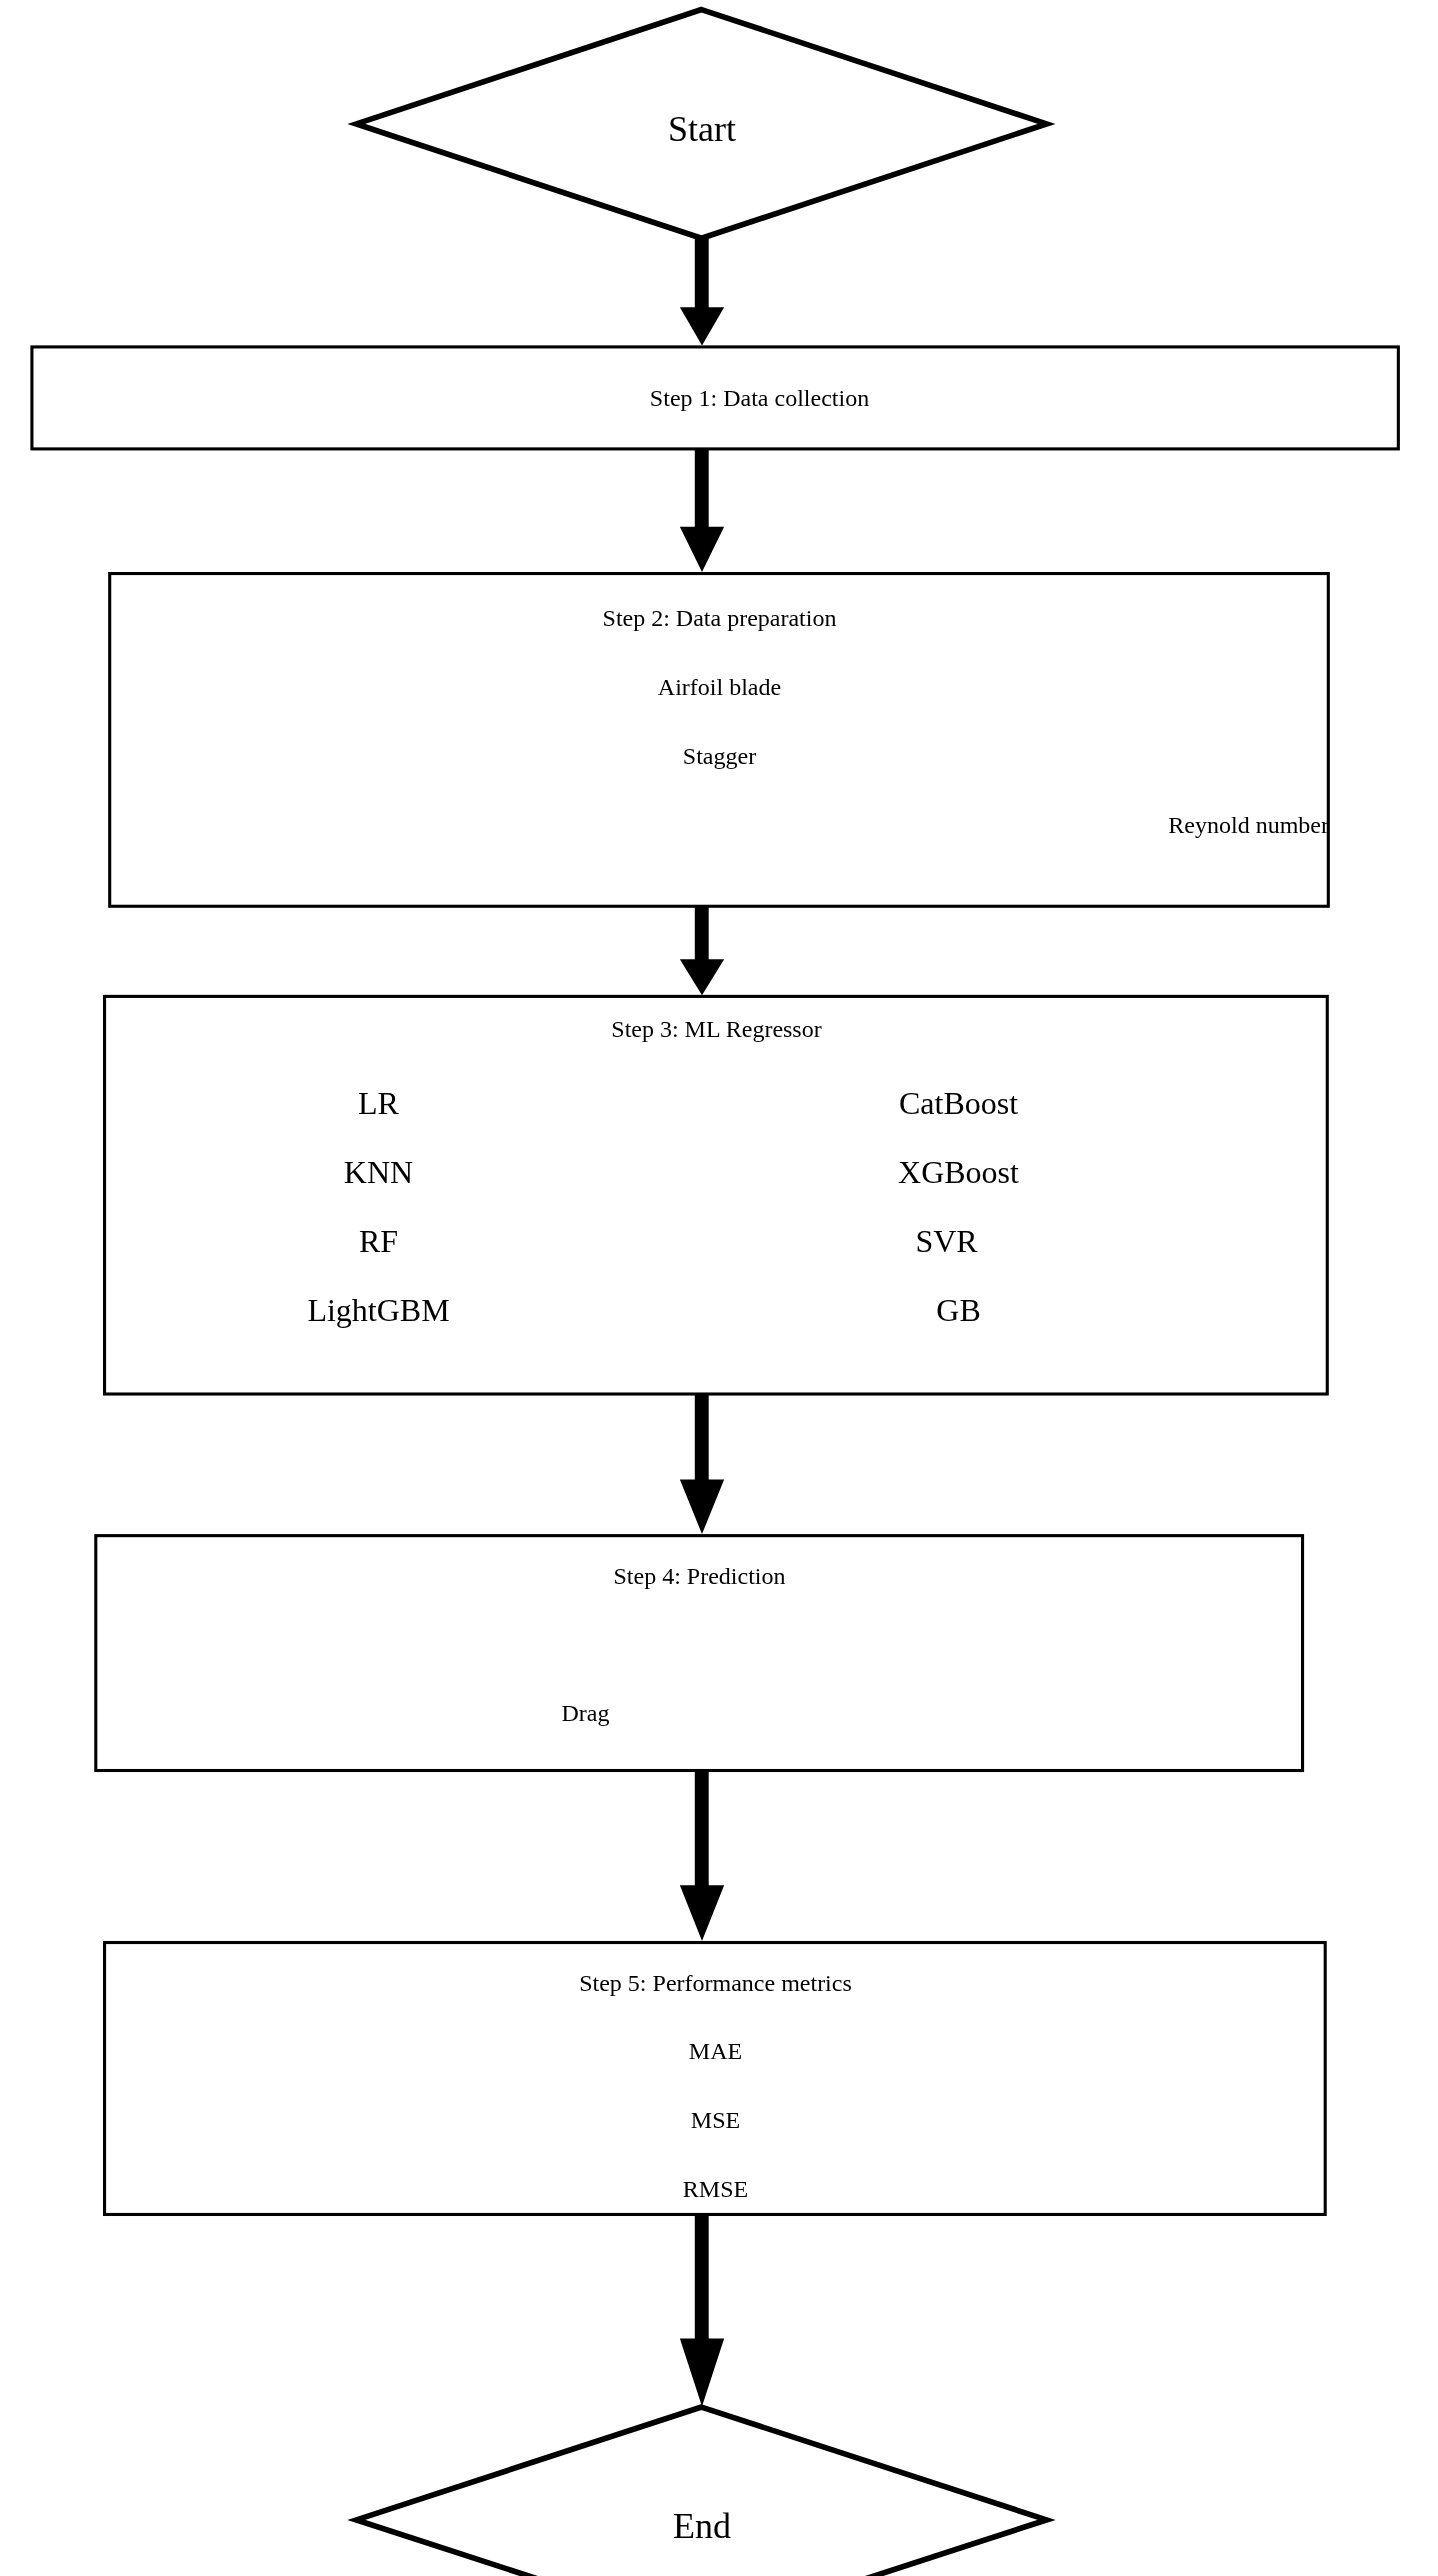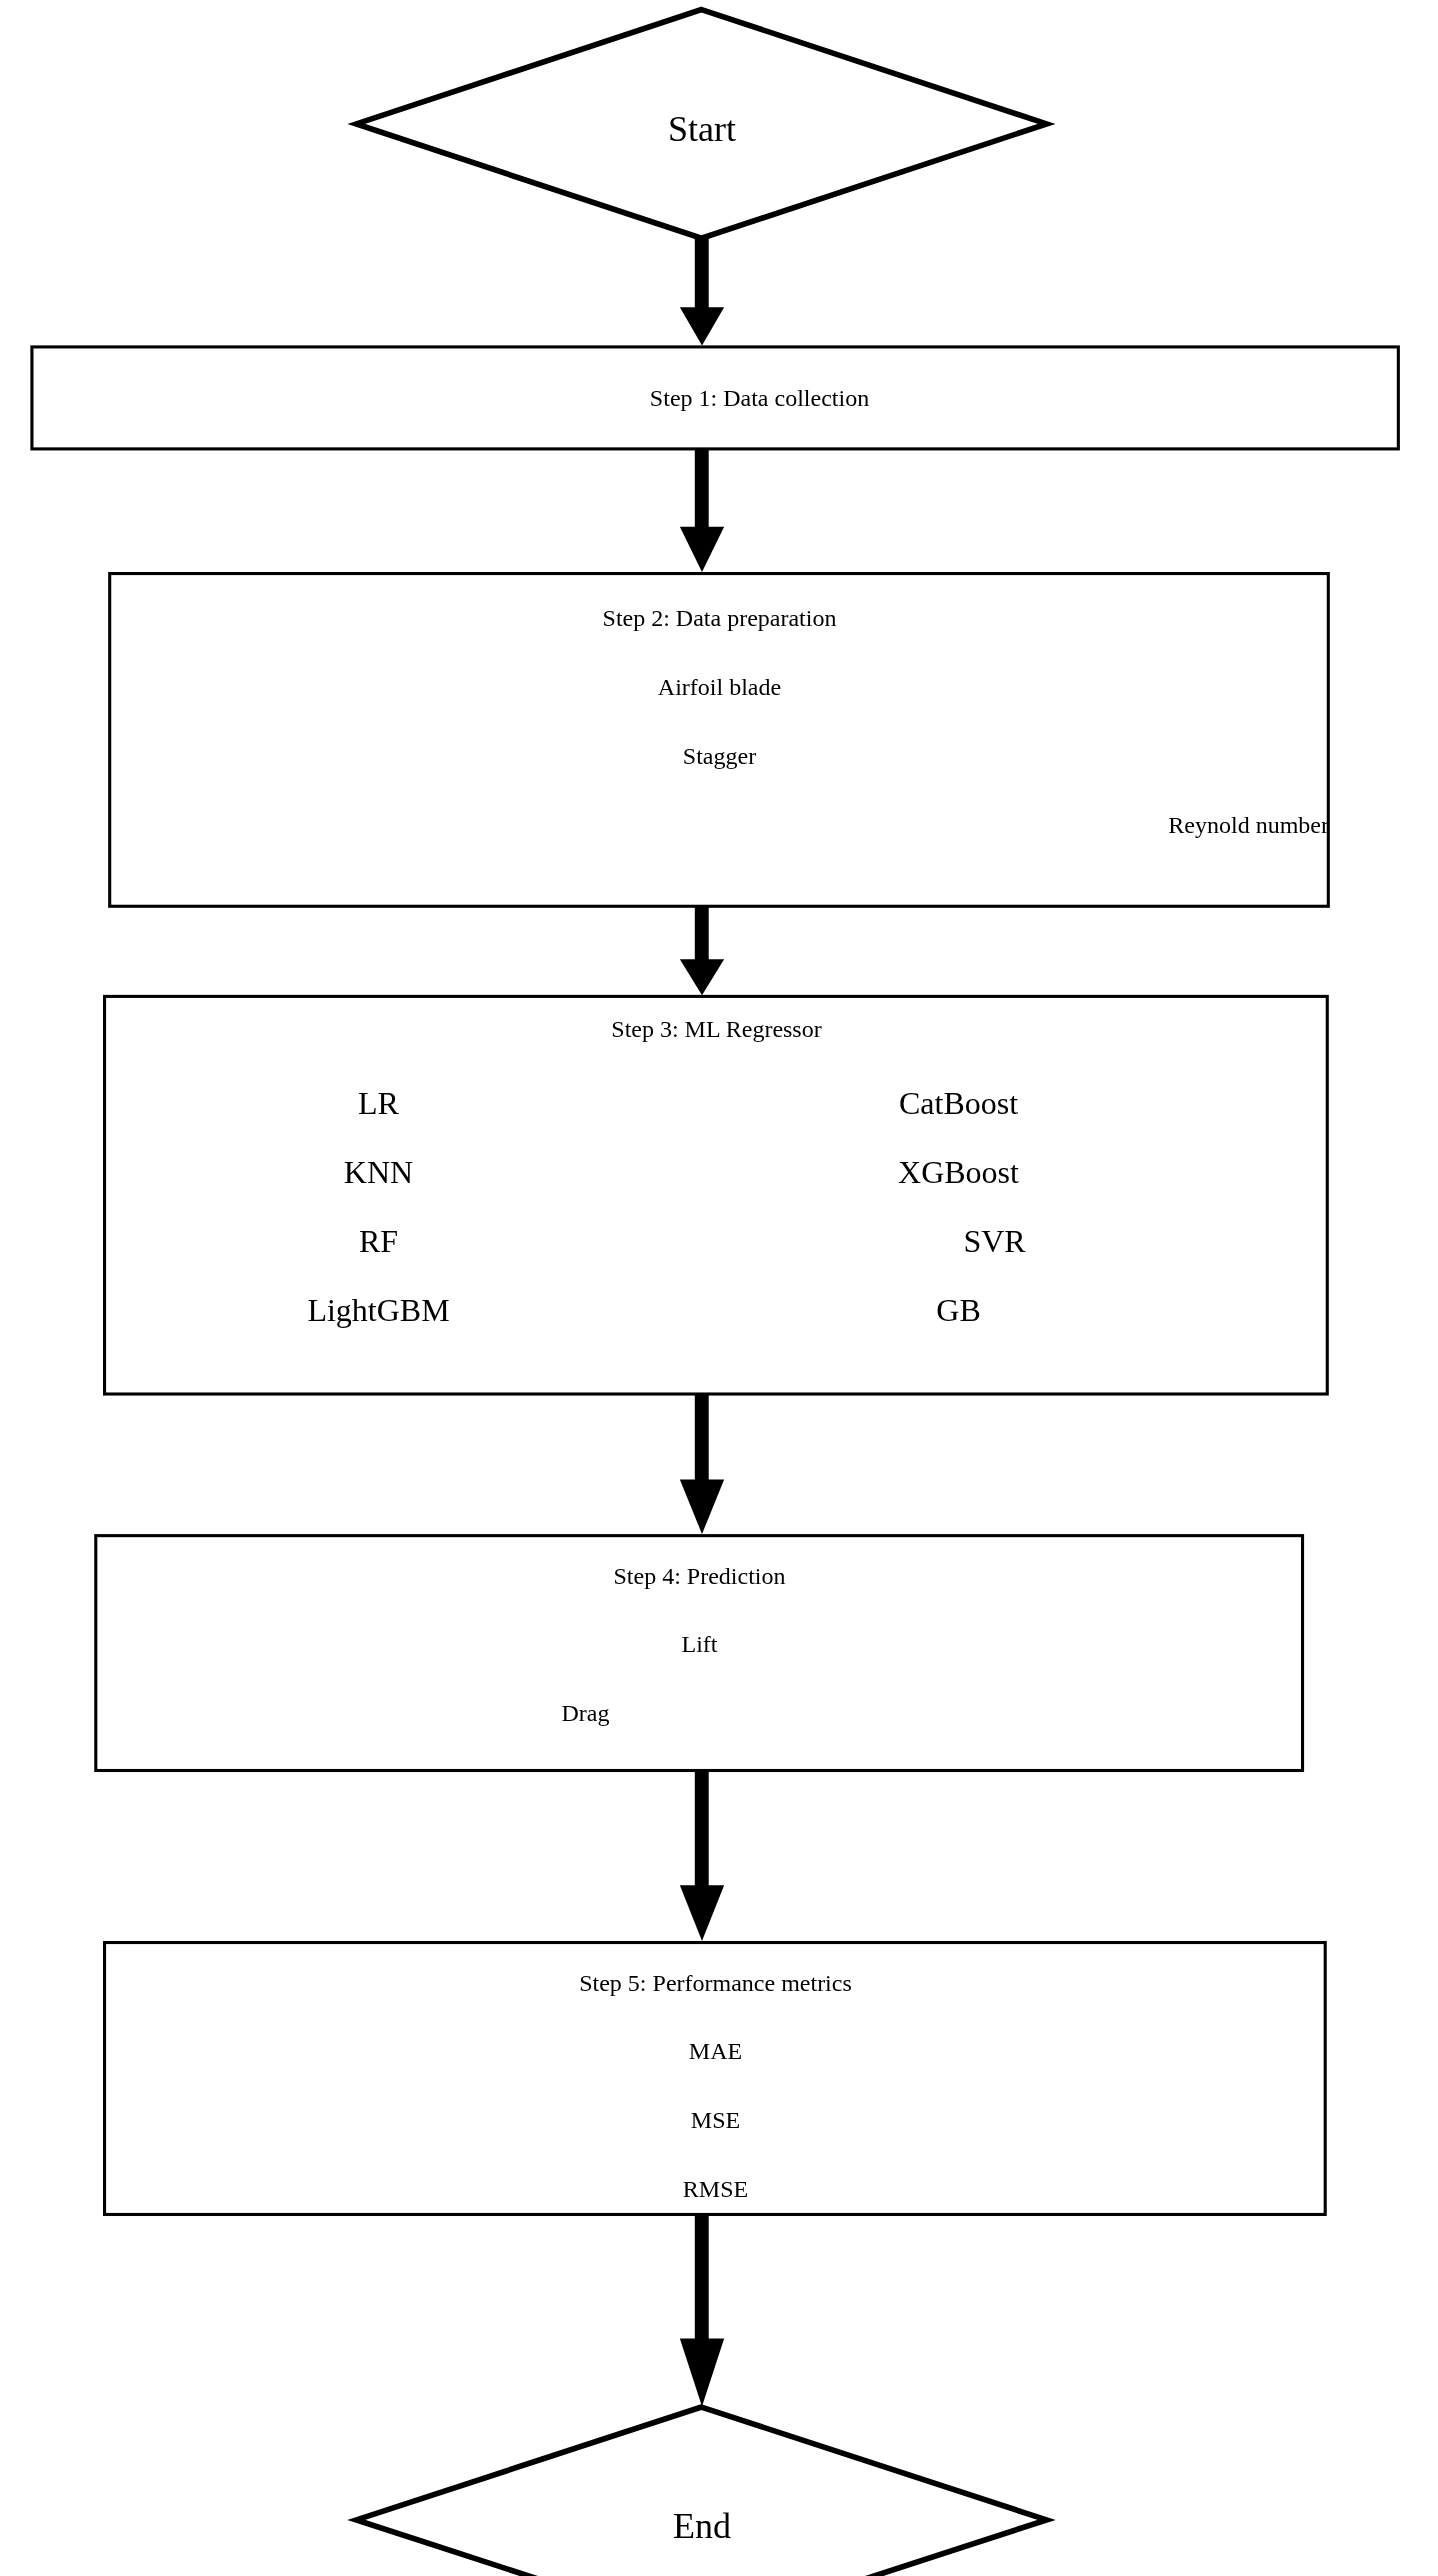--- a/index.html
+++ b/index.html
@@ -118,25 +118,24 @@
 
   <div class="node-text box-title" style="left:105px; top:1017px; width:1223px;">Step 3: ML Regressor</div>
 
   <div class="col-item" style="left:242px; top:1085px; width:273px;">LR</div>
   <div class="col-item" style="left:242px; top:1154px; width:273px;">KNN</div>
   <div class="col-item" style="left:242px; top:1223px; width:273px;">RF</div>
   <div class="col-item" style="left:242px; top:1292px; width:273px;">LightGBM</div>
 
   <div class="col-item" style="left:822px; top:1085px; width:273px;">CatBoost</div>
   <div class="col-item" style="left:822px; top:1154px; width:273px;">XGBoost</div>
-  <div class="col-item" style="left:858px; top:1223px; width:273px;">SVR</div>
+  <div class="col-item" style="left:810px; top:1223px; width:273px;">SVR</div>
   <div class="col-item" style="left:822px; top:1292px; width:273px;">GB</div>
 
   <div class="node-text box-title" style="left:96px; top:1564px; width:1207px;">Step 4: Prediction</div>
-  <div class="node-text box-item" style="left:96px; top:1632px; width:1207px;">Lift</div>
   <div class="node-text box-item" style="left:96px; top:1701px; width:979px;">Drag</div>
 
   <div class="node-text box-title" style="left:105px; top:1971px; width:1221px;">Step 5: Performance metrics</div>
   <div class="node-text box-item" style="left:105px; top:2039px; width:1221px;">MAE</div>
   <div class="node-text box-item" style="left:105px; top:2108px; width:1221px;">MSE</div>
   <div class="node-text box-item" style="left:105px; top:2177px; width:1221px;">RMSE</div>
 
   <div class="node-text terminator-label" style="left:357px; top:2508px; width:690px;">End</div>
 
 </div>

